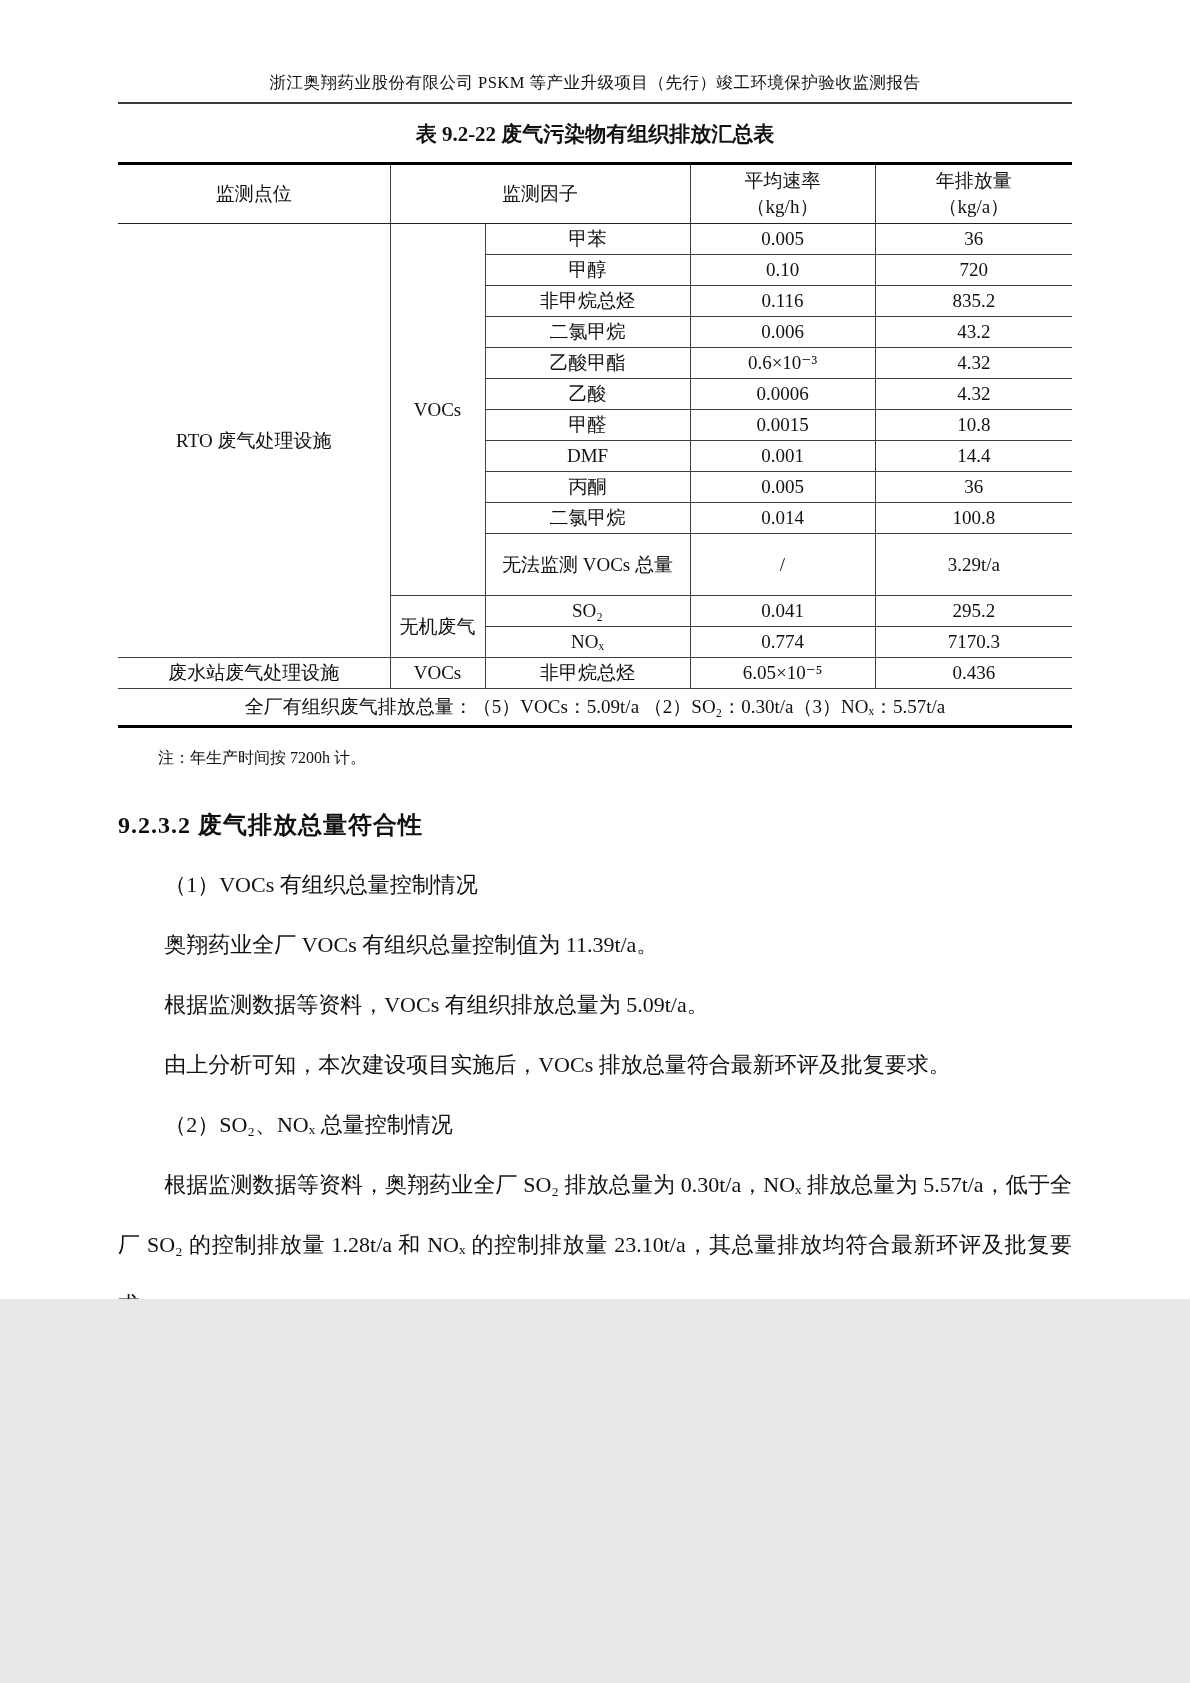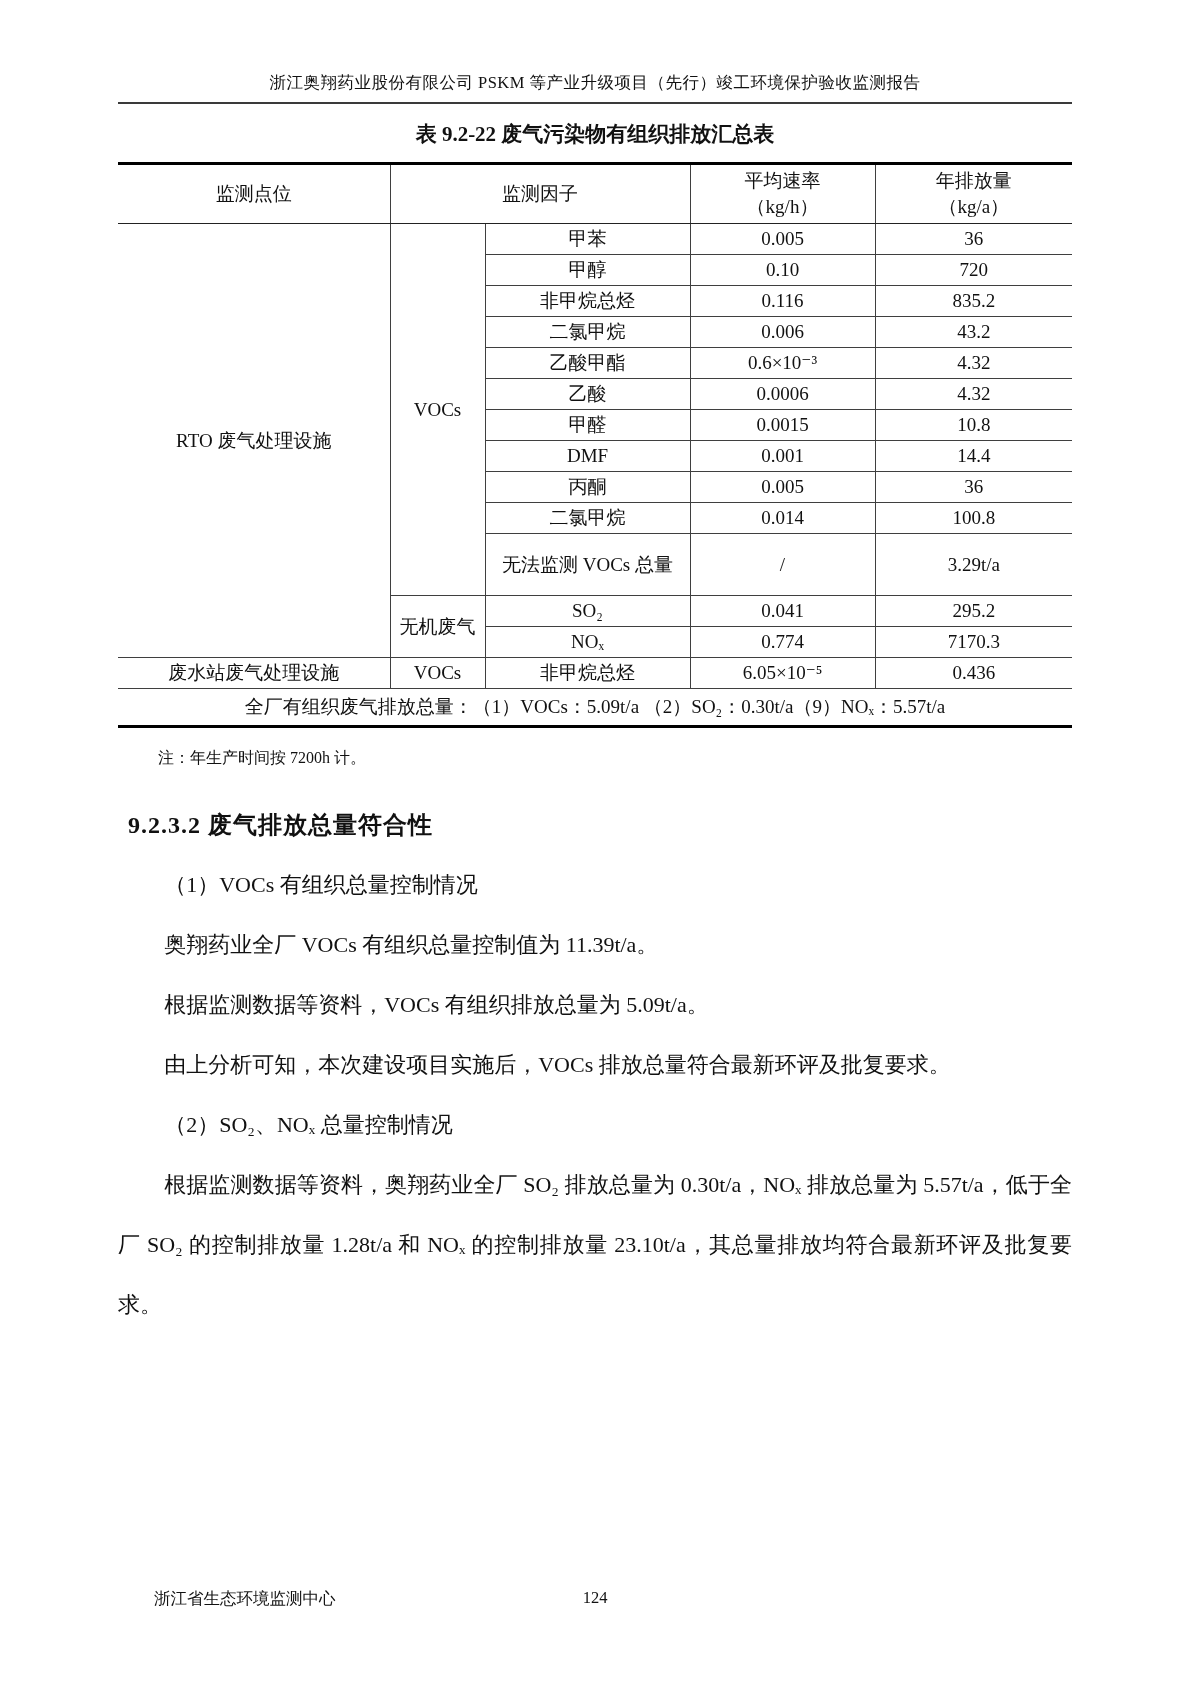--- a/index.html
+++ b/index.html
@@ -1,18 +1,18 @@
 <!DOCTYPE html>
 <html lang="zh"><head>
 <meta charset="utf-8">
 <style>
   html,body { margin:0; padding:0; background:#e8e8e8; }
   .page {
     position: relative;
-    width: 1190px; height: 1683px;
+    width: 1190px; height: 1299px;
     margin: 0 auto;
     background: #ffffff;
     font-family: "Liberation Serif", "DejaVu Serif", serif;
     color: #111;
     overflow: hidden;
   }
   .content { margin: 0 118px; }
 
   
   .doc-header { padding-top: 72px; text-align: center; font-size: 16.5px; letter-spacing: .5px; color:#111; }
@@ -33,21 +33,21 @@
   table.emis tr > *:last-child  { border-right: none; }
   table.emis thead th { height: 56px; border-bottom: 1.5px solid #222; }
   table.emis tbody tr { height: 31px; }
   table.emis tr.tall { height: 62px; }
   table.emis tr.summary { height: 38px; }
   td.cat-narrow { padding: 0 16px; }
   td.factor-wrap { padding: 0 28px; }
 
   .note { margin-top: 20px; padding-left: 40px; font-size: 16px; }
 
-  .section-heading { margin: 40px 0 0 10px; font-size: 24px; font-weight: bold; letter-spacing: 1px; }
+  .section-heading { margin: 40px 0 0 0; font-size: 24px; font-weight: bold; letter-spacing: 1px; }
 
   .body-text { margin-top: 14px; font-size: 22px; }
   .body-text p { margin: 0; line-height: 60px; text-indent: 2.1em; text-align: justify; }
 
   
   .doc-footer { position: absolute; top: 1540px; left: 118px; right: 118px; font-size: 16.5px; margin-top: 48px; }
   .doc-footer .footer-left { position: absolute; left: 36px; top: 0; }
   .doc-footer .page-num { display:block; text-align: center; }
 </style>
 </head>
@@ -152,21 +152,21 @@
           <td>7170.3</td>
         </tr>
         <tr>
           <td>废水站废气处理设施</td>
           <td>VOCs</td>
           <td>非甲烷总烃</td>
           <td>6.05×10⁻⁵</td>
           <td>0.436</td>
         </tr>
         <tr class="summary">
-          <td colspan="5">全厂有组织废气排放总量：（1）VOCs：5.09t/a （2）SO₂：0.30t/a（9）NOₓ：5.57t/a</td>
+          <td colspan="5">全厂有组织废气排放总量：（5）VOCs：5.09t/a （2）SO₂：0.30t/a（3）NOₓ：5.57t/a</td>
         </tr>
       </tbody>
     </table>
 
     <div class="note">注：年生产时间按 7200h 计。</div>
 
     <h2 class="section-heading">9.2.3.2 废气排放总量符合性</h2>
 
     <div class="body-text">
       <p>（1）VOCs 有组织总量控制情况</p>

